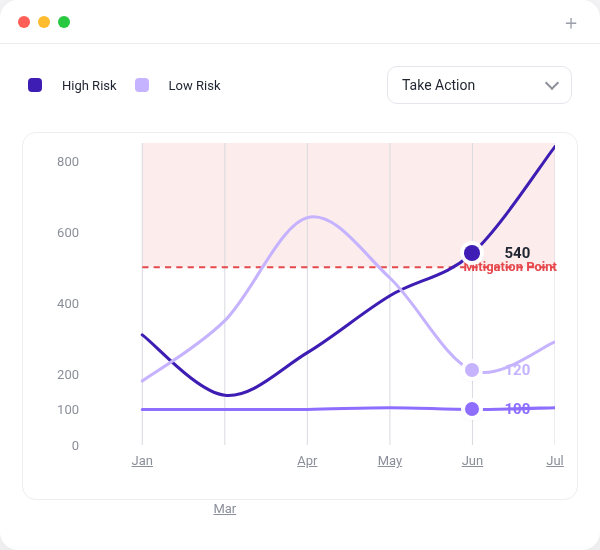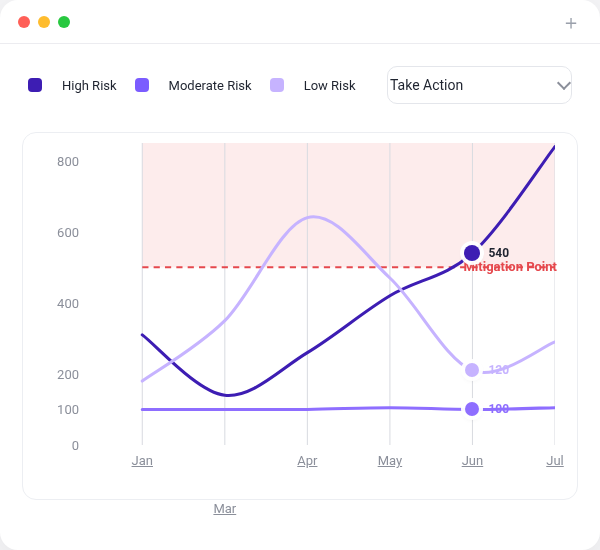--- a/index.html
+++ b/index.html
@@ -40,21 +40,21 @@
     padding: 22px 28px 0 28px;
     gap: 18px;
   }
   .legend { display: flex; align-items: center; gap: 18px; }
   .legend-item { display: flex; align-items: center; gap: 20px; font-size: 13px; color: #1f2430; }
   .swatch { width: 14px; height: 14px; border-radius: 4px; }
   .dropdown {
     margin-left: auto;
     border: 1px solid #e4e6eb;
     border-radius: 10px;
-    padding: 10px 2px;
+    padding: 10px 14px;
     min-width: 185px;
     display: flex; align-items: center; justify-content: space-between;
     font-size: 14px; color: #1f2430;
     cursor: pointer;
   }
   .chev { width: 10px; height: 10px; border-right: 2px solid #8b8f9a; border-bottom: 2px solid #8b8f9a; transform: rotate(45deg); margin-top: -4px; }
   .chart-card {
     margin: 28px 22px 22px 22px;
     border: 1px solid #eceef2;
     border-radius: 14px;
@@ -90,22 +90,23 @@
     text-align: center;
   }
   .marker {
     position: absolute;
     transform: translate(-50%, -50%);
     border-radius: 50%;
     box-shadow: 0 0 0 4px rgba(255,255,255,0.95), 0 2px 6px rgba(0,0,0,0.12);
   }
   .marker-label {
     position: absolute;
-    font-size: 12px; font-weight: 700;
+    font-size: 15px; font-weight: 700;
     transform: translateY(-50%);
+    margin-left: 16px;
   }
 </style>
 </head>
 <body>
 
 <div class="window">
 
   <div class="titlebar">
     <div class="dots">
       <div class="dot red"></div>
@@ -115,24 +116,20 @@
     <div class="plus">
       <span>＋</span>
     </div>
   </div>
 
   <div class="controls">
     <div class="legend">
       <div class="legend-item">
         <span class="swatch" style="background:#3d1db3"></span>
         <span>High Risk</span>
-      </div>
-      <div class="legend-item">
-        <span class="swatch" style="background:#7b5cff"></span>
-        <span>Moderate Risk</span>
       </div>
       <div class="legend-item">
         <span class="swatch" style="background:#c6b3ff"></span>
         <span>Low Risk</span>
       </div>
     </div>
     <div class="dropdown">
       <span>Take Action</span>
       <span class="chev"></span>
     </div>

